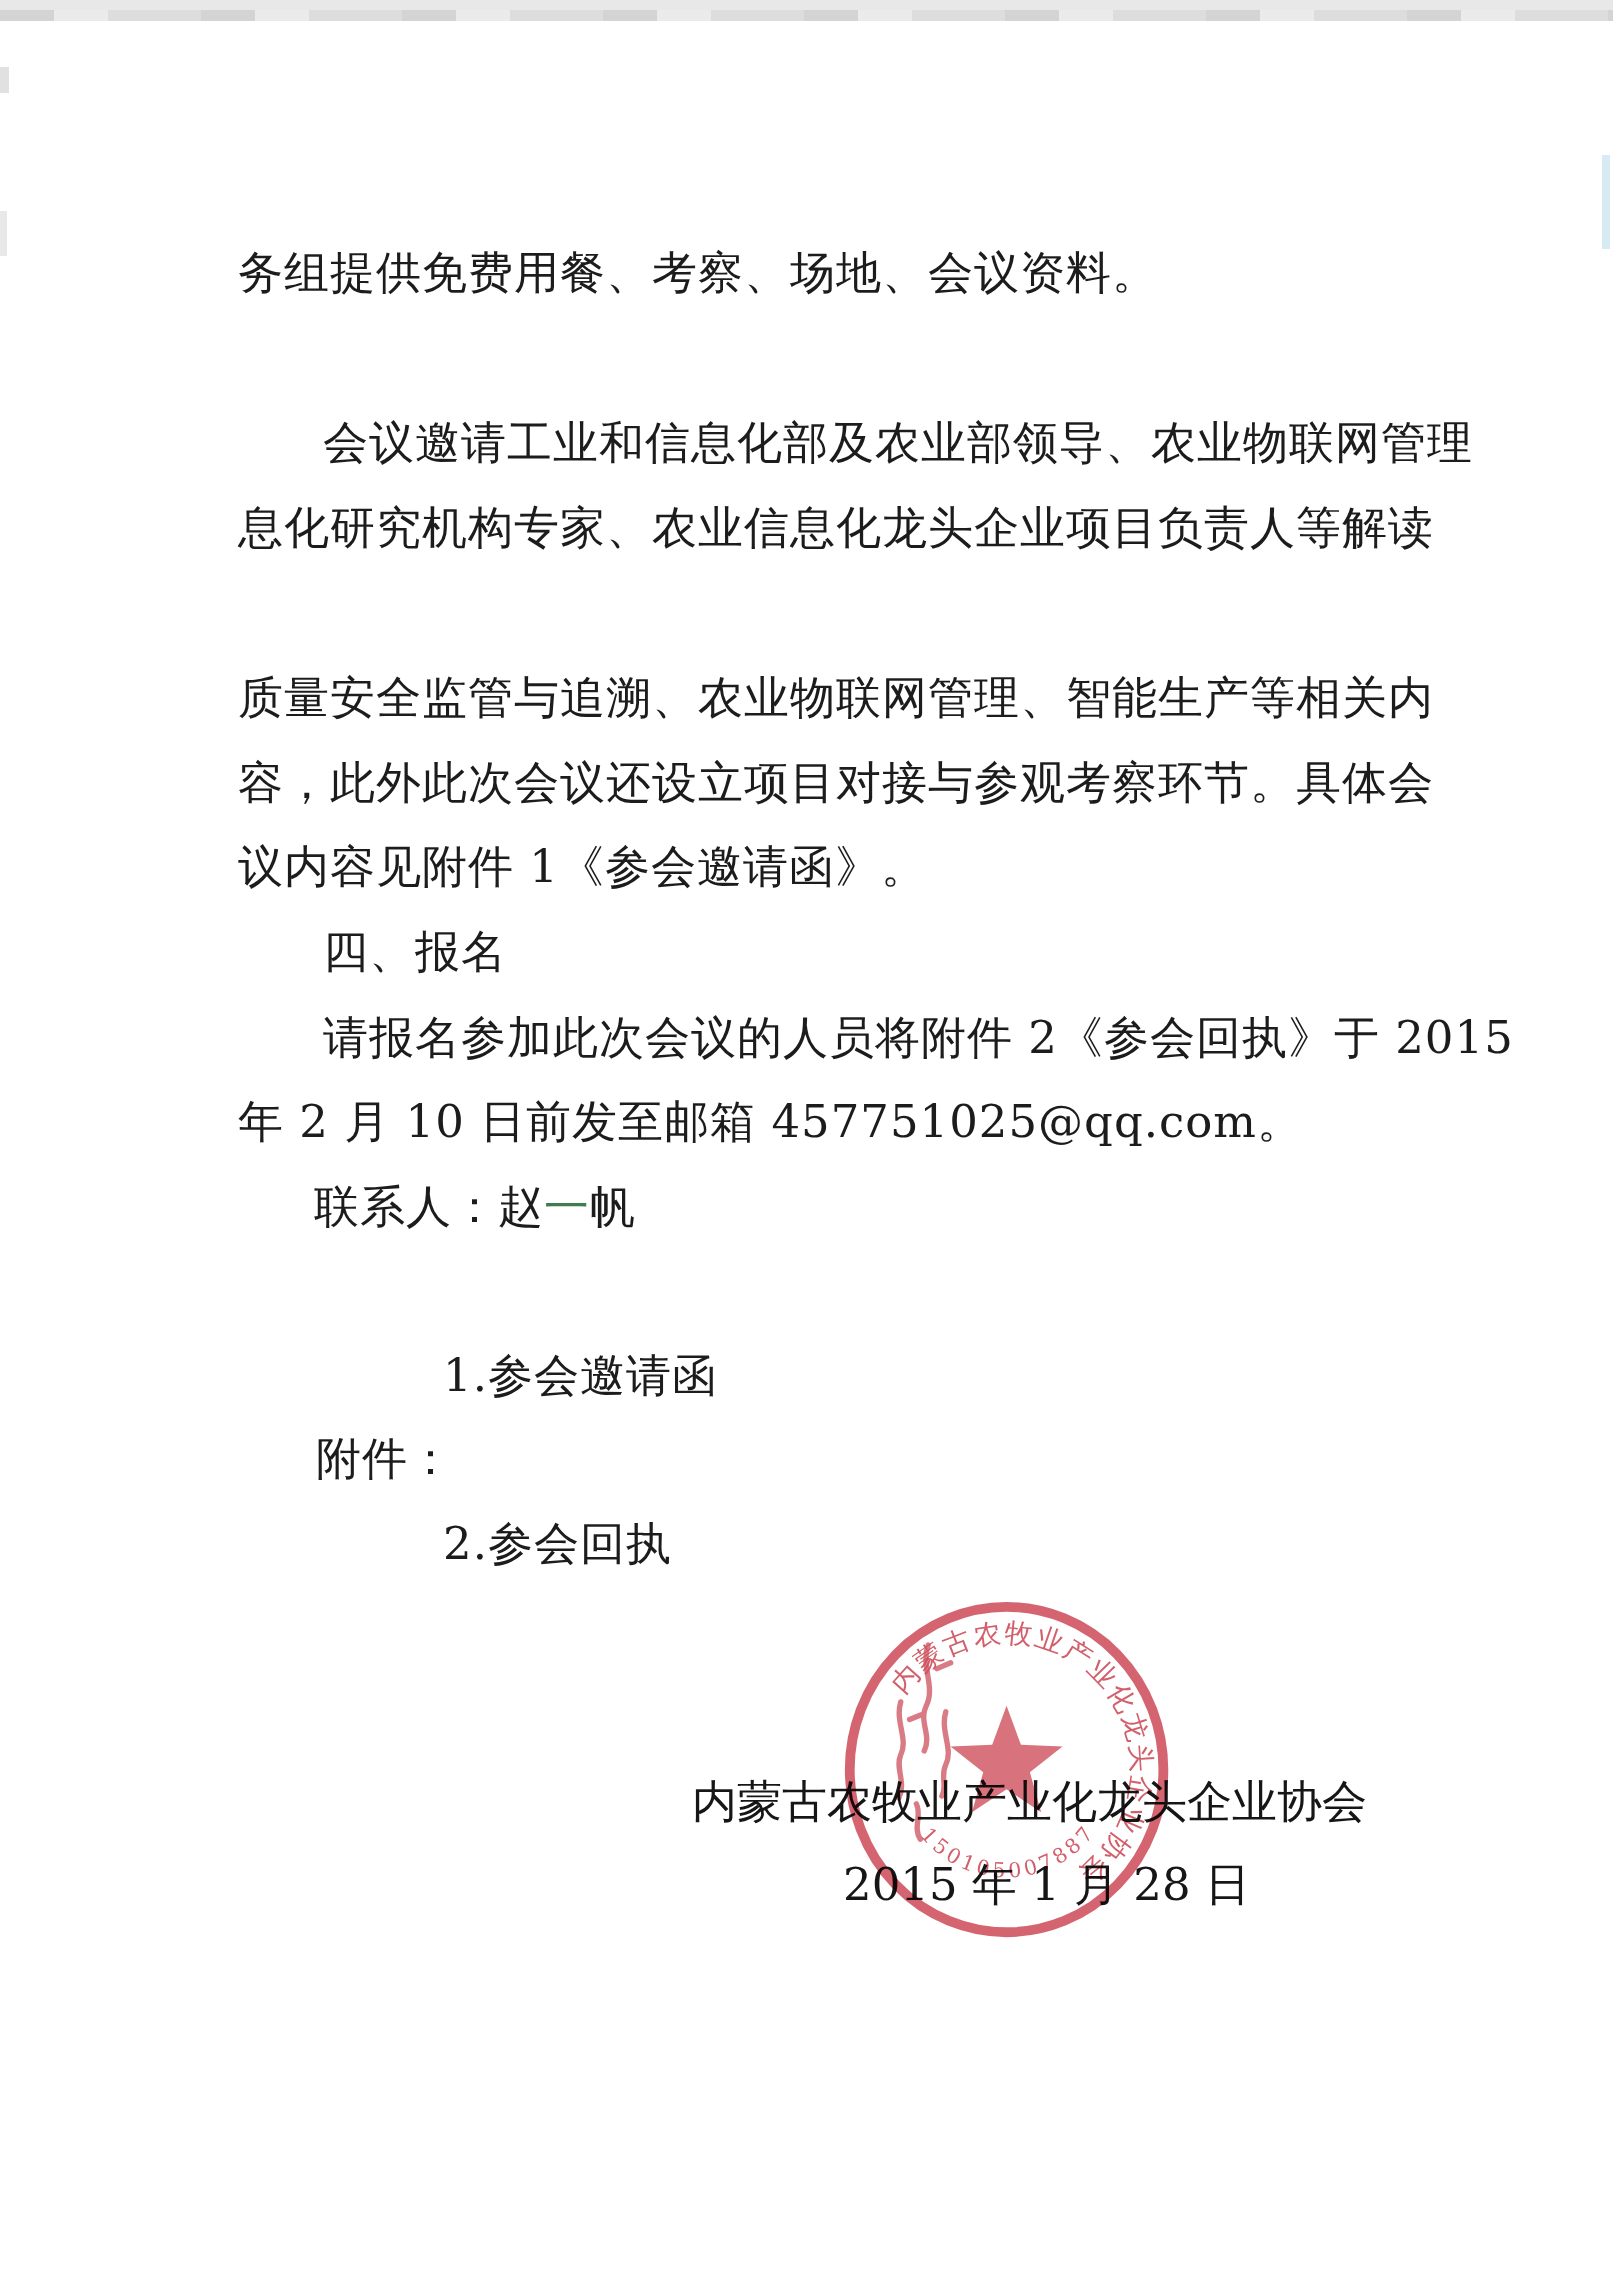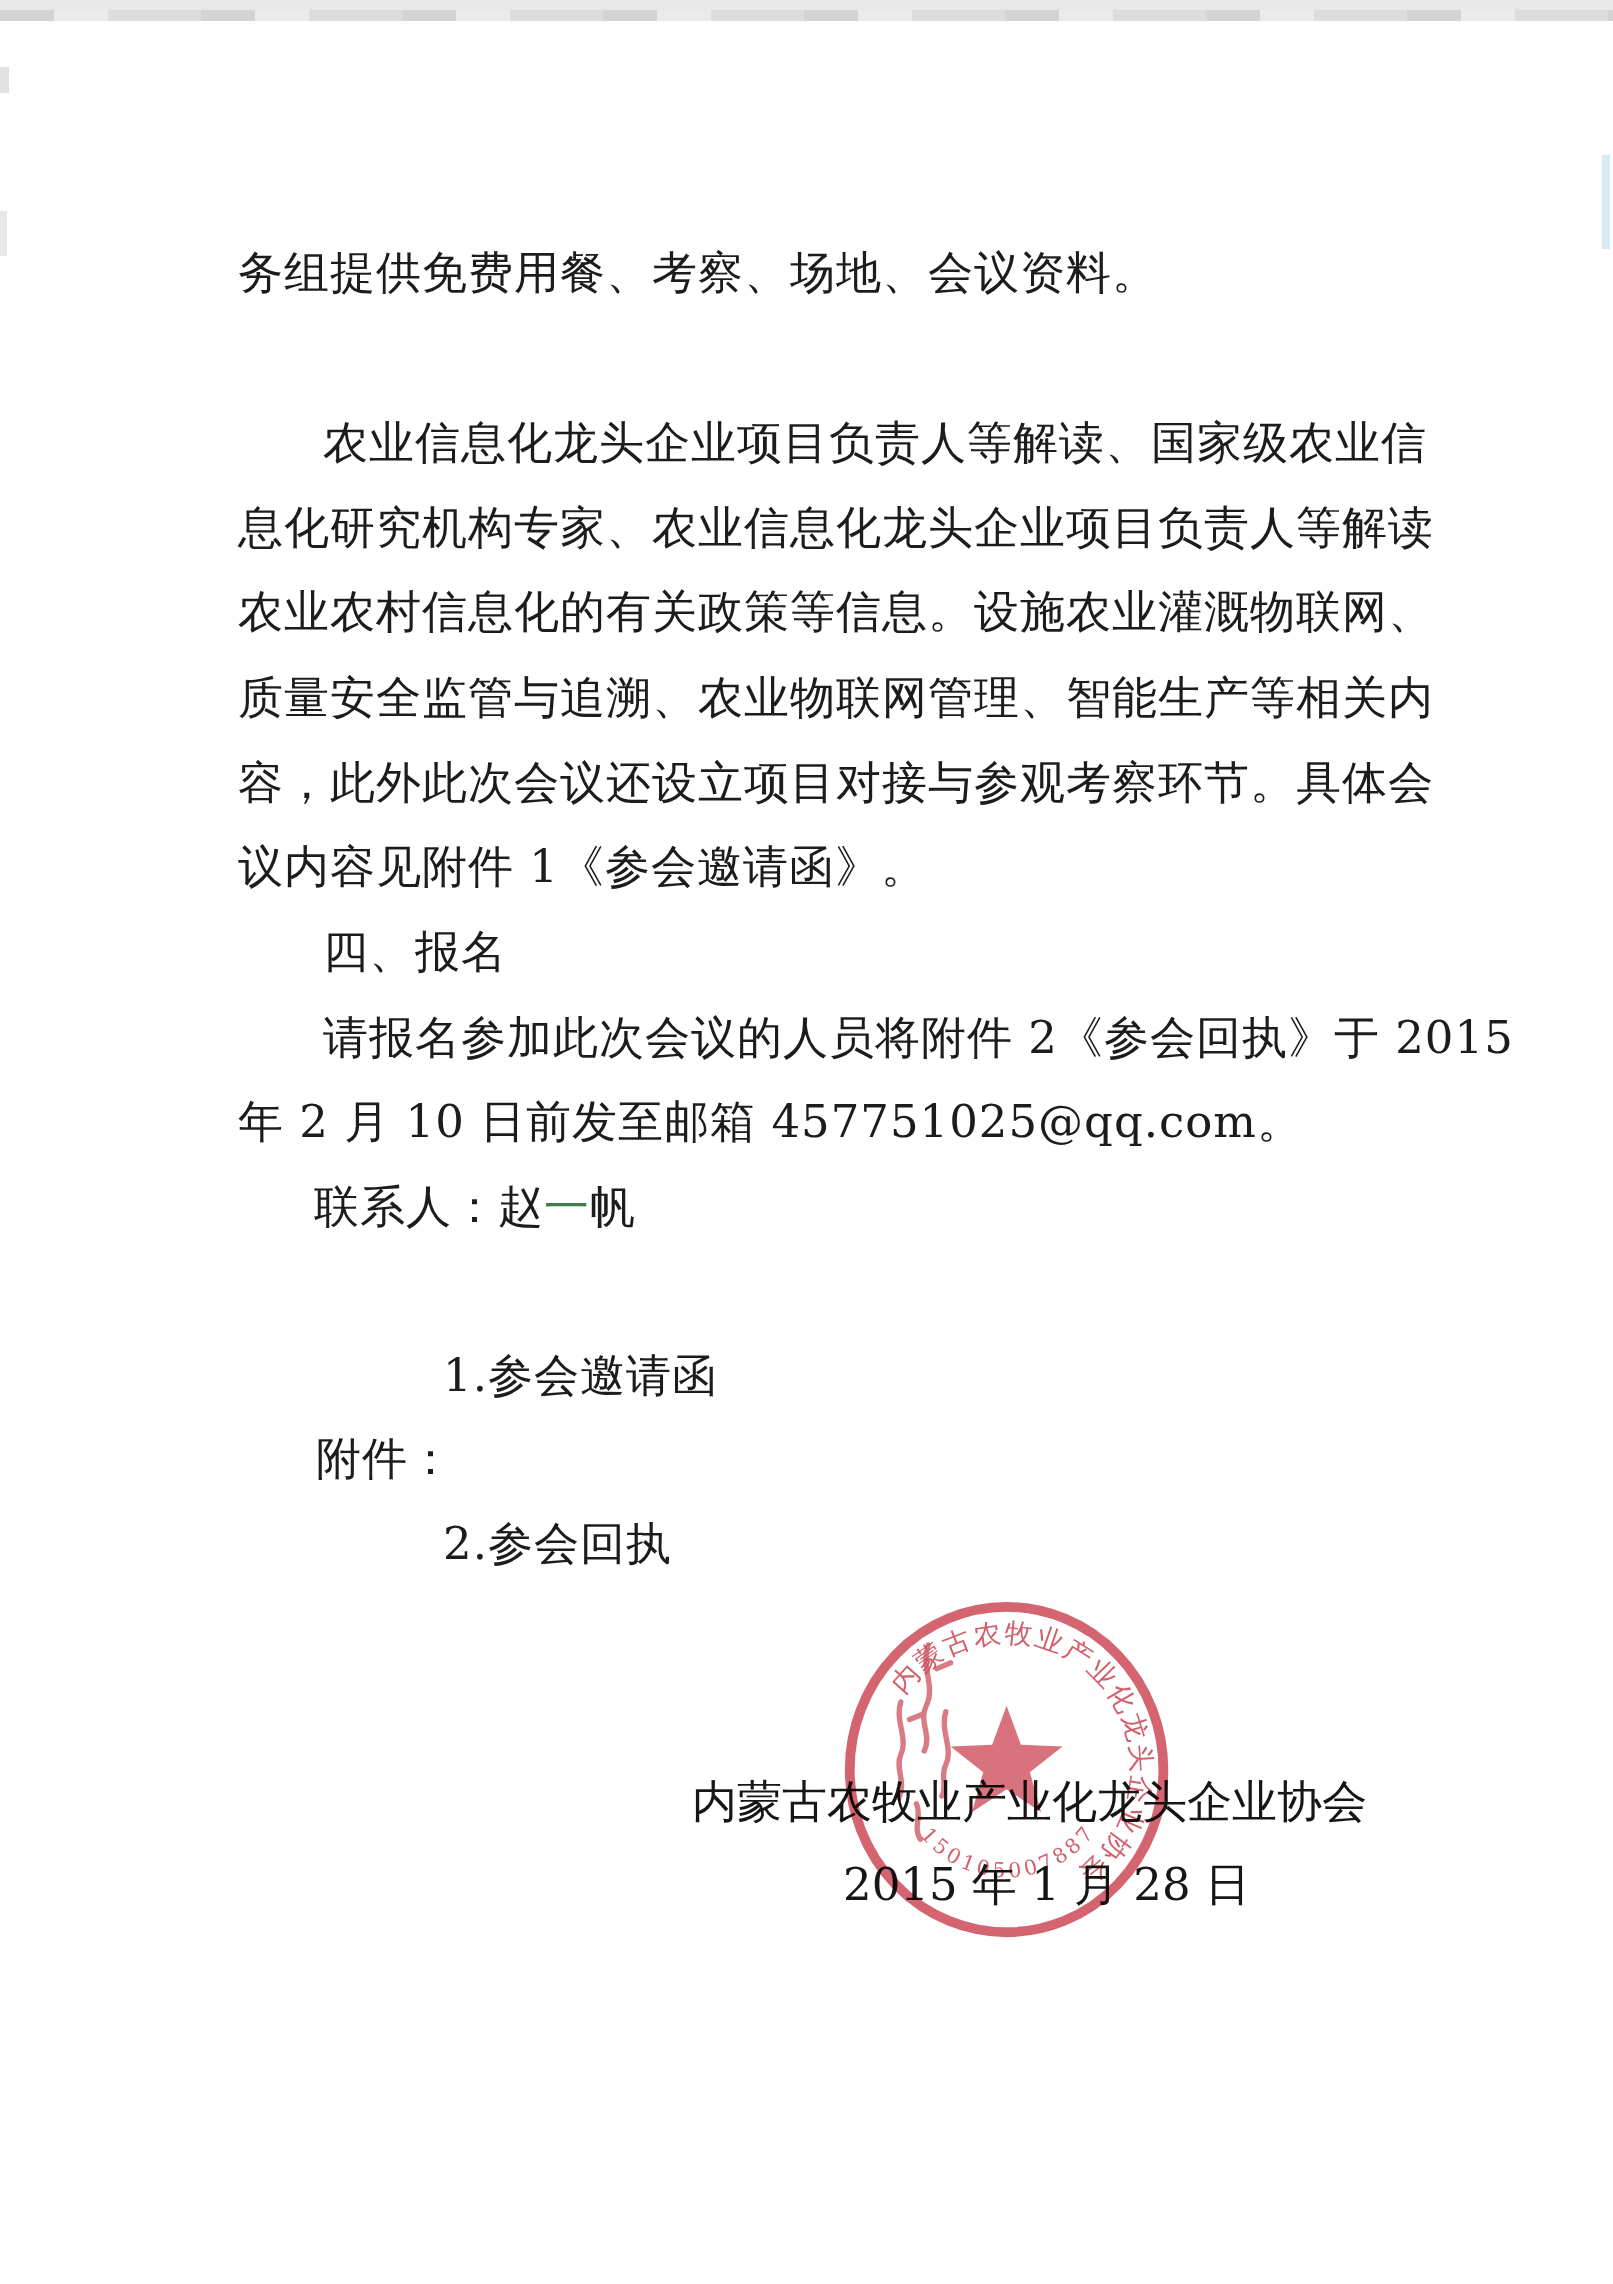--- a/index.html
+++ b/index.html
@@ -48,23 +48,22 @@
 <body>
 
 <div class="page">
 
   <div class="scan-top-edge"></div>
   <div class="scan-left-tick-1"></div>
   <div class="scan-left-tick-2"></div>
   <div class="scan-right-tick"></div>
 
   <div class="line" style="left:238px;top:235px;">务组提供免费用餐、考察、场地、会议资料。</div>
-  <div class="line" style="left:323px;top:405px;">农业信息化龙头企业项目负责人等解读、国家级农业信</div>
+  <div class="line" style="left:323px;top:405px;">会议邀请工业和信息化部及农业部领导、农业物联网管理</div>
   <div class="line" style="left:238px;top:490px;">息化研究机构专家、农业信息化龙头企业项目负责人等解读</div>
-  <div class="line" style="left:238px;top:574px;">农业农村信息化的有关政策等信息。设施农业灌溉物联网、</div>
   <div class="line" style="left:238px;top:660px;text-align:right;">质量安全监管与追溯、农业物联网管理、智能生产等相关内</div>
   <div class="line" style="left:238px;top:745px;">容，此外此次会议还设立项目对接与参观考察环节。具体会</div>
   <div class="line" style="left:238px;top:829px;">议内容见附件 1《参会邀请函》。</div>
   <div class="line" style="left:323px;top:914px;">四、报名</div>
   <div class="line" style="left:323px;top:1000px;">请报名参加此次会议的人员将附件 2《参会回执》于 2015</div>
   <div class="line" style="left:238px;top:1084px;">年 2 月 10 日前发至邮箱 457751025@qq.com。</div>
 
   <div class="line" style="left:314px;top:1169px;"><span>联系人：赵</span><span class="green">一</span><span>帆</span></div>
 
   <div class="line" style="left:316px;top:1421px;">附件：</div>

